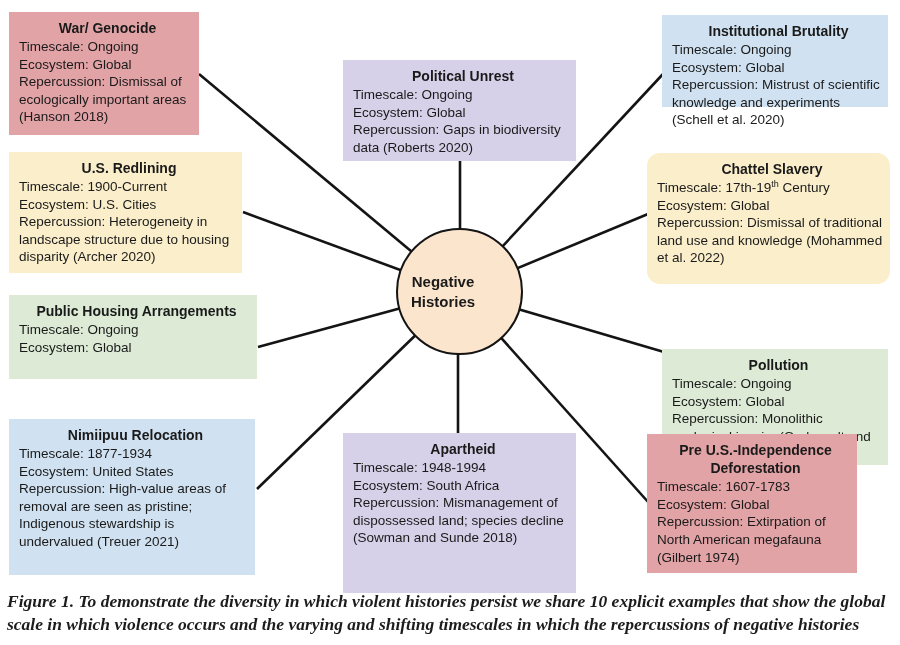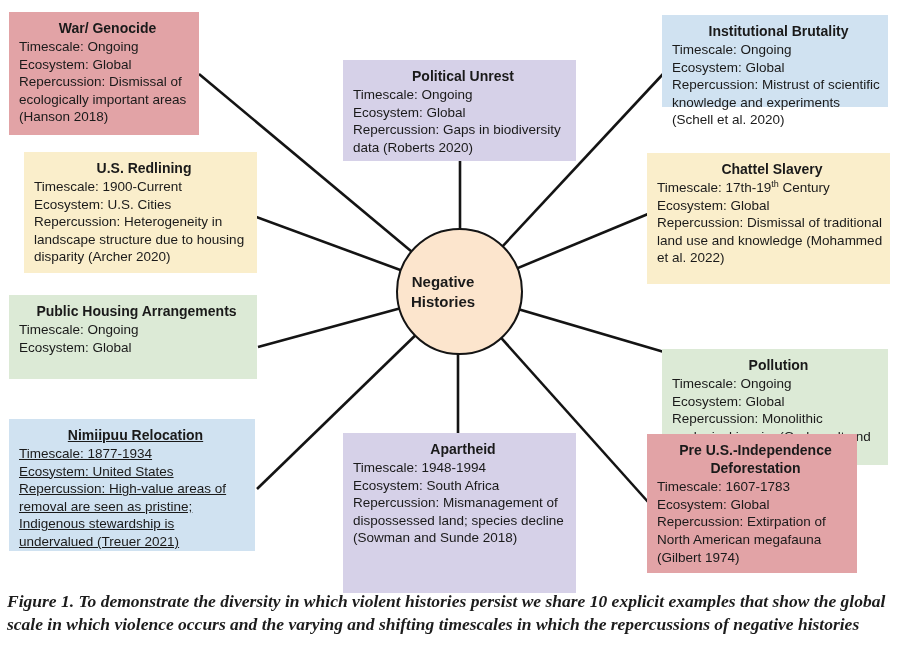--- a/index.html
+++ b/index.html
@@ -46,34 +46,34 @@
     <line class="conn" x1="460" y1="292" x2="649" y2="503" stroke="#141414"></line>
   </svg>
 
   <div class="box" style="left: 9px; top: 12px; width: 190px; height: 123px; background: rgb(226, 163, 166);">
     <div class="box-title">War/ Genocide</div>
     <div class="box-line">Timescale: Ongoing</div>
     <div class="box-line">Ecosystem: Global</div>
     <div class="box-line">Repercussion: Dismissal of ecologically important areas (Hanson 2018)</div>
   </div>
 
-  <div class="box" style="left: 9px; top: 152px; width: 233px; height: 121px; background: rgb(250, 238, 203); margin-left: 15px;">
+  <div class="box" style="left: 9px; top: 152px; width: 233px; height: 121px; background: rgb(250, 238, 203);">
     <div class="box-title">U.S. Redlining</div>
     <div class="box-line">Timescale: 1900-Current</div>
     <div class="box-line">Ecosystem: U.S. Cities</div>
     <div class="box-line">Repercussion: Heterogeneity in landscape structure due to housing disparity (Archer 2020)</div>
   </div>
 
   <div class="box" style="left: 9px; top: 295px; width: 248px; height: 84px; background: rgb(220, 234, 214);">
     <div class="box-title">Public Housing Arrangements</div>
     <div class="box-line">Timescale: Ongoing</div>
     <div class="box-line">Ecosystem: Global</div>
   </div>
 
-  <div class="box" style="left: 9px; top: 419px; width: 246px; height: 132px; background: rgb(208, 226, 241); text-decoration: underline;">
+  <div class="box" style="left: 9px; top: 419px; width: 246px; height: 156px; background: rgb(208, 226, 241);">
     <div class="box-title">Nimiipuu Relocation</div>
     <div class="box-line">Timescale: 1877-1934</div>
     <div class="box-line">Ecosystem: United States</div>
     <div class="box-line">Repercussion: High-value areas of removal are seen as pristine; Indigenous stewardship is undervalued (Treuer 2021)</div>
   </div>
 
   <div class="box" style="left: 343px; top: 60px; width: 233px; height: 101px; background: rgb(214, 209, 232);">
     <div class="box-title">Political Unrest</div>
     <div class="box-line">Timescale: Ongoing</div>
     <div class="box-line">Ecosystem: Global</div>
@@ -87,21 +87,21 @@
     <div class="box-line">Repercussion: Mismanagement of dispossessed land; species decline (Sowman and Sunde 2018)</div>
   </div>
 
   <div class="box" style="left: 662px; top: 15px; width: 226px; height: 92px; background: rgb(208, 226, 241);">
     <div class="box-title">Institutional Brutality</div>
     <div class="box-line">Timescale: Ongoing</div>
     <div class="box-line">Ecosystem: Global</div>
     <div class="box-line">Repercussion: Mistrust of scientific knowledge and experiments (Schell et al. 2020)</div>
   </div>
 
-  <div class="box" style="left: 647px; top: 153px; width: 243px; height: 131px; background: rgb(250, 238, 203);">
+  <div class="box" style="left: 647px; top: 153px; width: 243px; height: 131px; background: rgb(250, 238, 203); border-radius: 13px;">
     <div class="box-title">Chattel Slavery</div>
     <div class="box-line"><span>Timescale: 17th-19</span><sup>th</sup><span> Century</span></div>
     <div class="box-line">Ecosystem: Global</div>
     <div class="box-line">Repercussion: Dismissal of traditional land use and knowledge (Mohammed et al. 2022)</div>
   </div>
 
   <div class="box" style="left: 662px; top: 301px; width: 226px; height: 116px; background: rgb(220, 234, 214); margin-top: 48px;">
     <div class="box-title">Pollution</div>
     <div class="box-line">Timescale: Ongoing</div>
     <div class="box-line">Ecosystem: Global</div>

